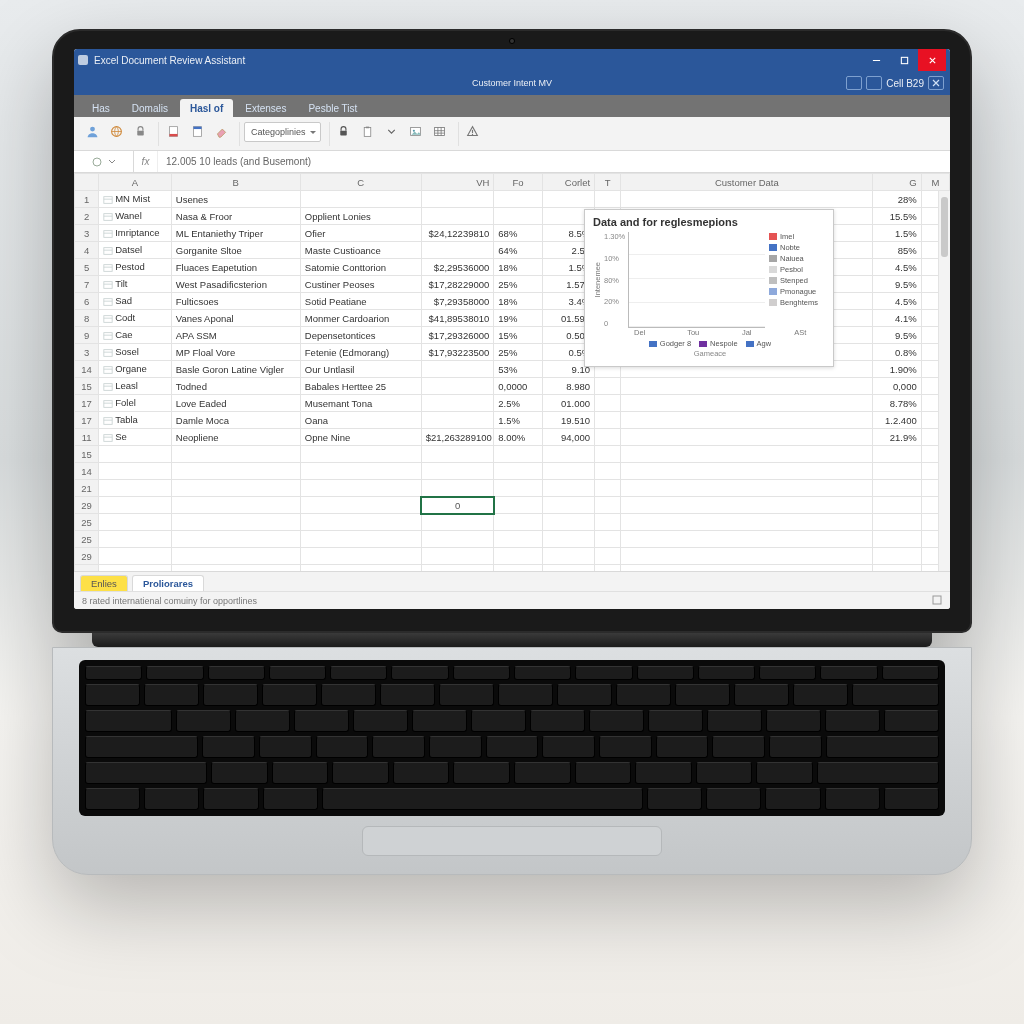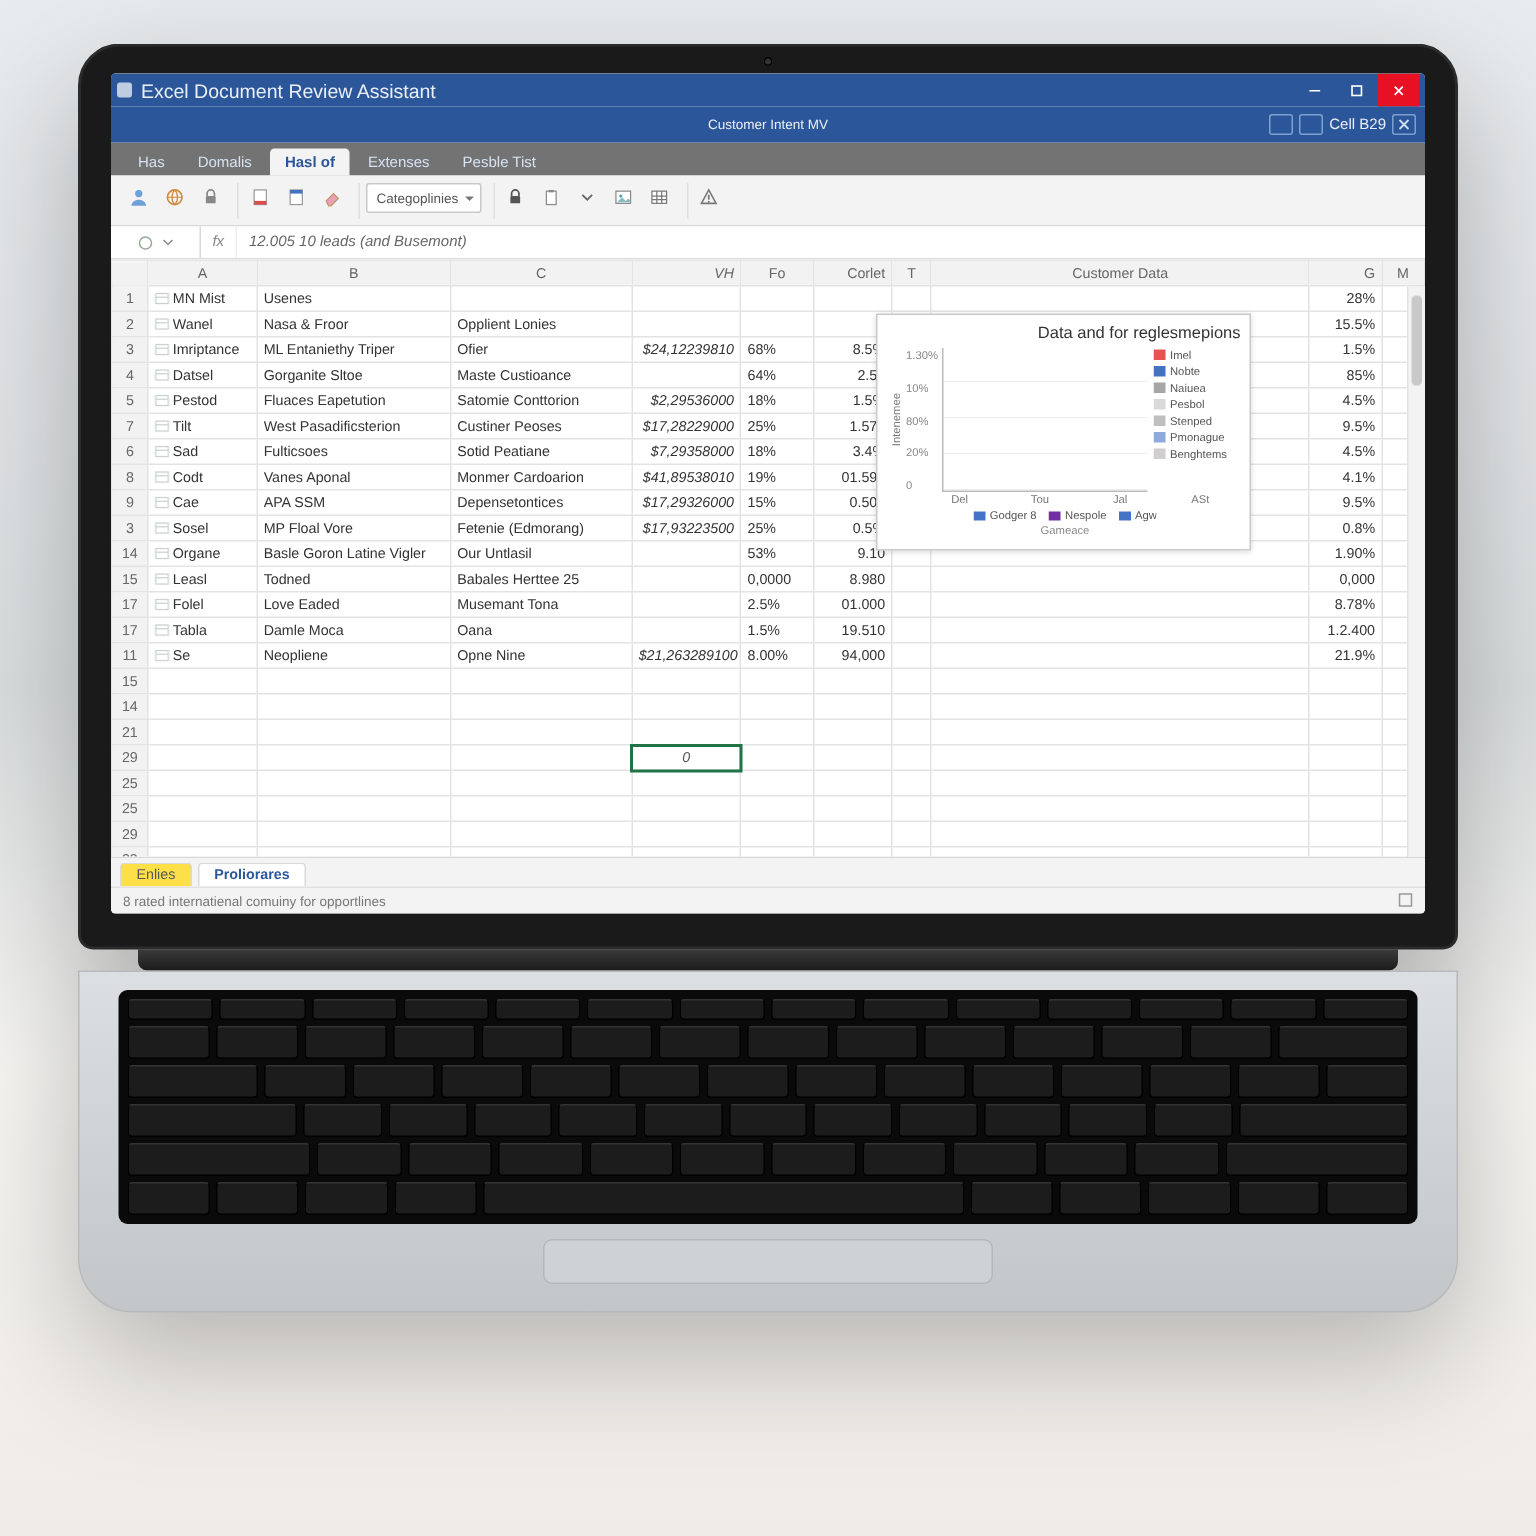--- a/index.html
+++ b/index.html
@@ -63,21 +63,21 @@
     margin: 10px auto 0 auto;
   }
 
   
   .titlebar {
     background: #2b579a;
     color: #fff;
     height: 22px;
     display: flex; align-items: center;
     padding: 0 4px;
-    font-size: 13px;
+    font-size: 10px;
   }
   .titlebar .app-icon { width: 10px; height: 10px; background: #fff; border-radius: 2px; margin-right: 6px; opacity: .7; }
   .titlebar .title { flex: 0 0 auto; opacity: .9; }
   .titlebar .center { flex: 1; text-align: center; opacity: .85; }
   .winbtns { display: flex; gap: 0; }
   .winbtn { width: 28px; height: 22px; display: flex; align-items: center; justify-content: center; color: #fff; }
   .winbtn.close { background: #e81123; }
   .winbtn svg { width: 9px; height: 9px; }
 
   .docbar {
@@ -130,21 +130,21 @@
   }
   .combo::after { content: ""; position: absolute; right: 4px; top: 8px; border: 3px solid transparent; border-top-color: #777; }
 
   .formula-bar {
     height: 22px; border-bottom: 1px solid #d9d9d9;
     display: flex; align-items: center; font-size: 10px; color: #555;
     background: #fff;
   }
   .namebox { width: 60px; border-right: 1px solid #d9d9d9; height: 100%; display: flex; align-items: center; justify-content: center; }
   .fx { width: 24px; text-align: center; font-style: italic; color: #888; border-right: 1px solid #eee; height: 100%; line-height: 22px;}
-  .formula-input { flex: 1; padding: 0 8px; color: #666; font-style: italic; }
+  .formula-input { flex: 1; padding: 0 8px; color: #666; }
 
   
   .sheet {
     flex: 1; position: relative; overflow: hidden; background: #fff;
   }
   table.grid {
     border-collapse: collapse; table-layout: fixed; width: 100%;
     font-size: 9.5px; color: #333;
   }
   table.grid th, table.grid td {
@@ -155,21 +155,21 @@
     text-align: left;
   }
   table.grid thead th {
     background: #f2f2f2; color: #666; text-align: center; font-weight: 400;
     position: sticky; top: 0;
   }
   table.grid .rowhdr {
     background: #f2f2f2; color: #666; text-align: center; width: 24px;
   }
   .col-A { width: 72px; } .col-B { width: 128px; } .col-C { width: 120px; }
-  .col-D { width: 72px; text-align: right !important; font-style: italic; } .col-E { width: 48px; text-align: left; }
+  .col-D { width: 72px; text-align: right !important; } .col-E { width: 48px; text-align: left; }
   .col-F { width: 52px; text-align: right !important; } .col-T { width: 26px; }
   .col-CD { width: 250px; } .col-G { width: 48px; text-align: right !important; } .col-M { width: 28px; }
 
   td.num { text-align: right; }
   .icon-cell svg { width: 10px; height: 10px; vertical-align: middle; margin-right: 2px; opacity: .55; }
 
   .selected-cell {
     outline: 2px solid #217346; outline-offset: -1px; background: #fff;
     text-align: center !important; color: #555;
   }
@@ -178,21 +178,21 @@
   .chart-object {
     position: absolute;
     top: 36px; left: 510px;
     width: 250px; height: 158px;
     background: #fff;
     border: 1px solid #c9c9c9;
     box-shadow: 0 1px 4px rgba(0,0,0,.15);
     padding: 6px 6px 4px 8px;
     font-size: 9px;
   }
-  .chart-object .ctitle { font-weight: 400; font-size: 11px; text-align: right; color: #333; margin-bottom: 4px; }
+  .chart-object .ctitle { font-weight: 700; font-size: 11px; text-align: left; color: #333; margin-bottom: 4px; }
   .chart-body { display: flex; height: 96px; }
   .yaxis { display: flex; flex-direction: column; justify-content: space-between; align-items: flex-start; color: #888; font-size: 7.5px; padding-right: 3px; }
   .ylabel { writing-mode: vertical-rl; transform: rotate(180deg); font-size: 7.5px; color: #777; margin-right: 2px; align-self: center;}
   .plot {
     flex: 1; border-left: 1px solid #bbb; border-bottom: 1px solid #bbb;
     display: flex; align-items: flex-end; gap: 3px; padding: 0 4px;
     background: linear-gradient(to top, transparent 0, transparent calc(100% - 1px)),
       repeating-linear-gradient(to top, #eee 0 1px, transparent 1px 24px);
     position: relative;
   }

